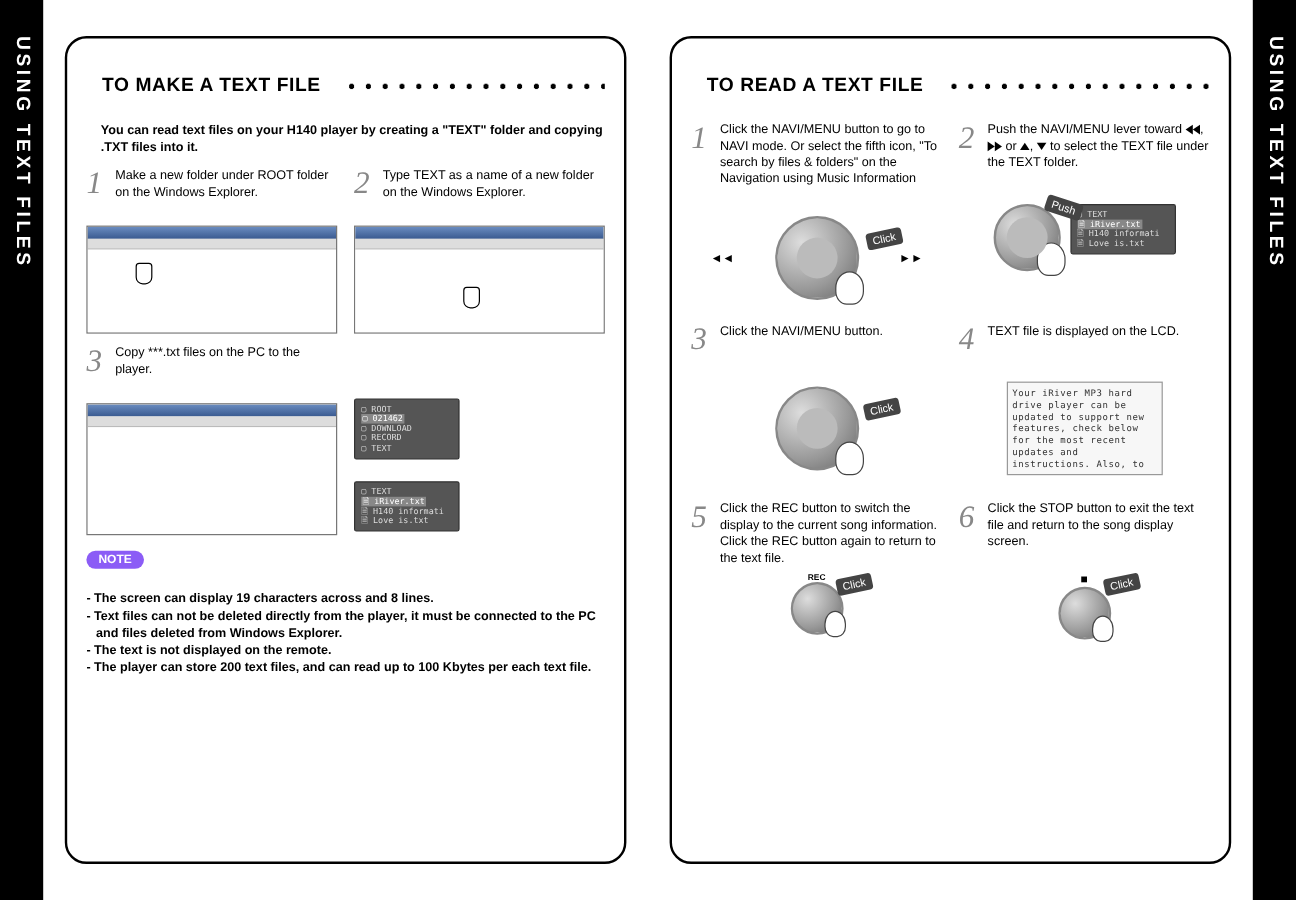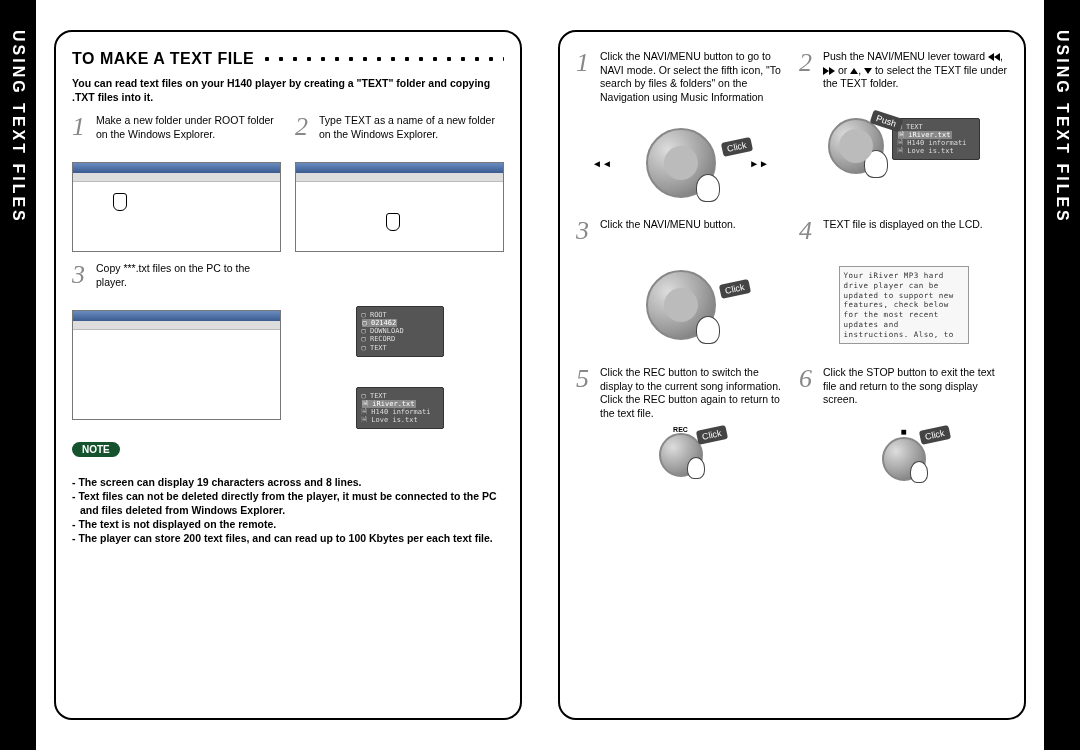--- a/index.html
+++ b/index.html
@@ -54,39 +54,39 @@
   .page.right .content { left: 18px; right: 54px; }
 
   .section-head {
     display: flex;
     align-items: center;
     margin-bottom: 8px;
   }
   .section-head h2 {
     font-size: 16px;
     font-weight: 900;
-    margin: 0;
+    margin: 13px;
     font-family: Arial, sans-serif;
     letter-spacing: 0.5px;
   }
   .dots {
     flex: 1;
     margin-left: 6px;
     height: 6px;
     background-image: radial-gradient(circle, #000 2px, transparent 2.5px);
     background-size: 14px 6px;
     background-repeat: repeat-x;
     background-position: left center;
   }
 
   .intro {
     font-size: 10.5px;
     font-weight: bold;
     line-height: 1.35;
-    margin: 2px 0 10px 0;
+    margin: 2px 0 10px 12px;
   }
 
   .grid {
     display: flex;
     flex-wrap: wrap;
     gap: 10px 14px;
   }
   .step {
     width: calc(50% - 7px);
     box-sizing: border-box;
@@ -201,21 +201,21 @@
     right: -4px; bottom: -4px;
     width: 16px; height: 20px;
     background: #fff;
     border: 1px solid #444;
     border-radius: 50% 50% 40% 40%;
   }
 
   .note-block { margin-top: 10px; }
   .note-pill {
     display: inline-block;
-    background: #14532d;
+    background: #8b5cf6;
     color: #fff;
     font-size: 10px;
     font-weight: bold;
     padding: 2px 10px;
     border-radius: 10px;
     margin-bottom: 4px;
   }
   .note-list {
     font-size: 10.5px;
     font-weight: bold;
@@ -323,21 +323,21 @@
           <div class="shot-inner">
             <div class="bar"></div>
               <div class="tool"></div>
               <div class="body"></div>
           </div>
         </div>
       </div>
 
       <div class="step">
         <div style="height:44px"></div>
-        <div class="step-fig" style="flex-direction:column;gap:30px;align-items:center">
+        <div class="step-fig" style="flex-direction:column;gap:18px;align-items:flex-start">
           <div class="device-lcd">
             <div class="row">▢ <span>ROOT</span></div>
             <div class="row sel">▢ <span>021462</span></div>
             <div class="row">▢ <span>DOWNLOAD</span></div>
             <div class="row">▢ <span>RECORD</span></div>
             <div class="row">▢ <span>TEXT</span></div>
           </div>
           <div class="device-lcd">
             <div class="row">▢ <span>TEXT</span></div>
             <div class="row sel">🗎 <span>iRiver.txt</span></div>
@@ -362,20 +362,24 @@
   <div class="pagenum">26</div>
 </div>
 
 <div class="page right">
   <div class="sidebar right">
     <span class="vtext">USING TEXT FILES</span>
   </div>
 
   <div class="content">
 
+    <div class="section-head">
+      <h2>TO READ A TEXT FILE</h2>
+      <div class="dots"></div>
+    </div>
 
     <div class="grid">
 
       <div class="step">
         <div class="step-head" style="min-height:64px">
           <div class="step-num">1</div>
           <div class="step-text">Click the NAVI/MENU button to go to NAVI mode. Or select the fifth icon, "To search by files &amp; folders" on the Navigation using Music Information</div>
         </div>
         <div class="knob-area">
           <div class="knob">

